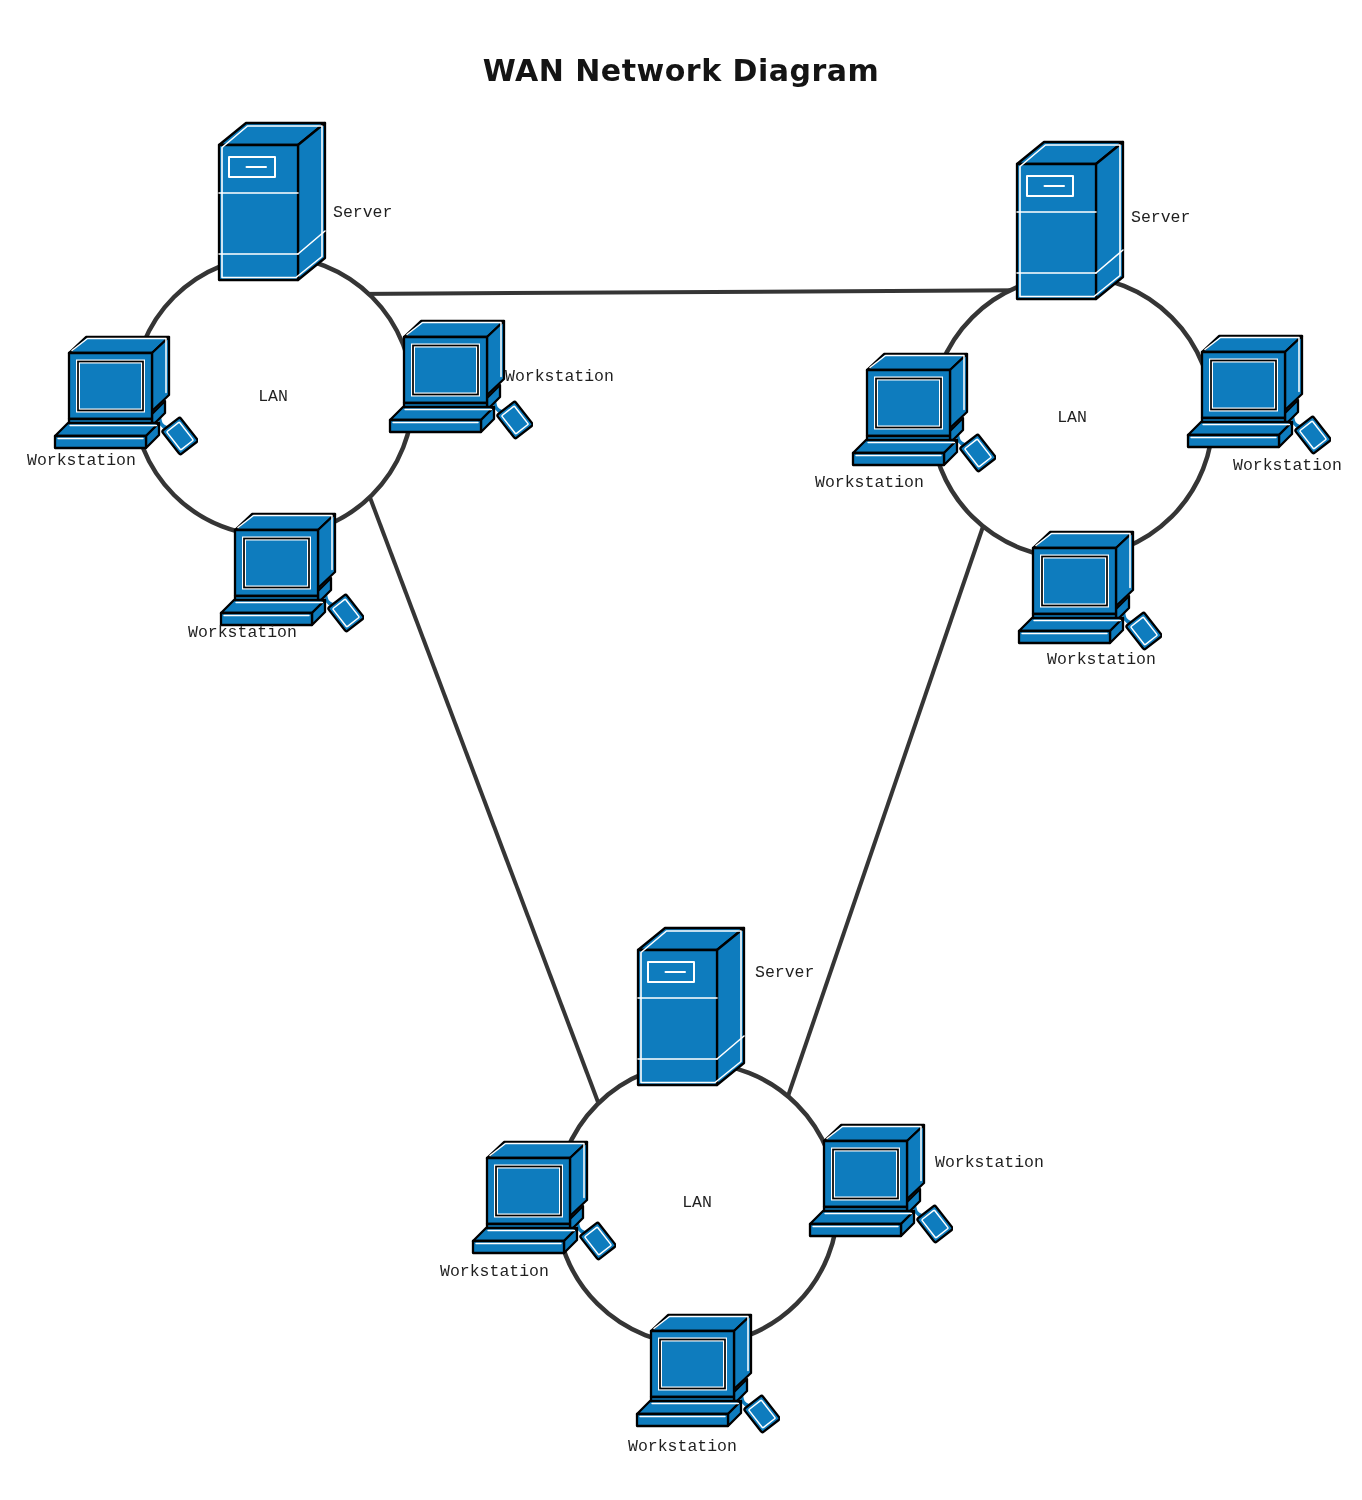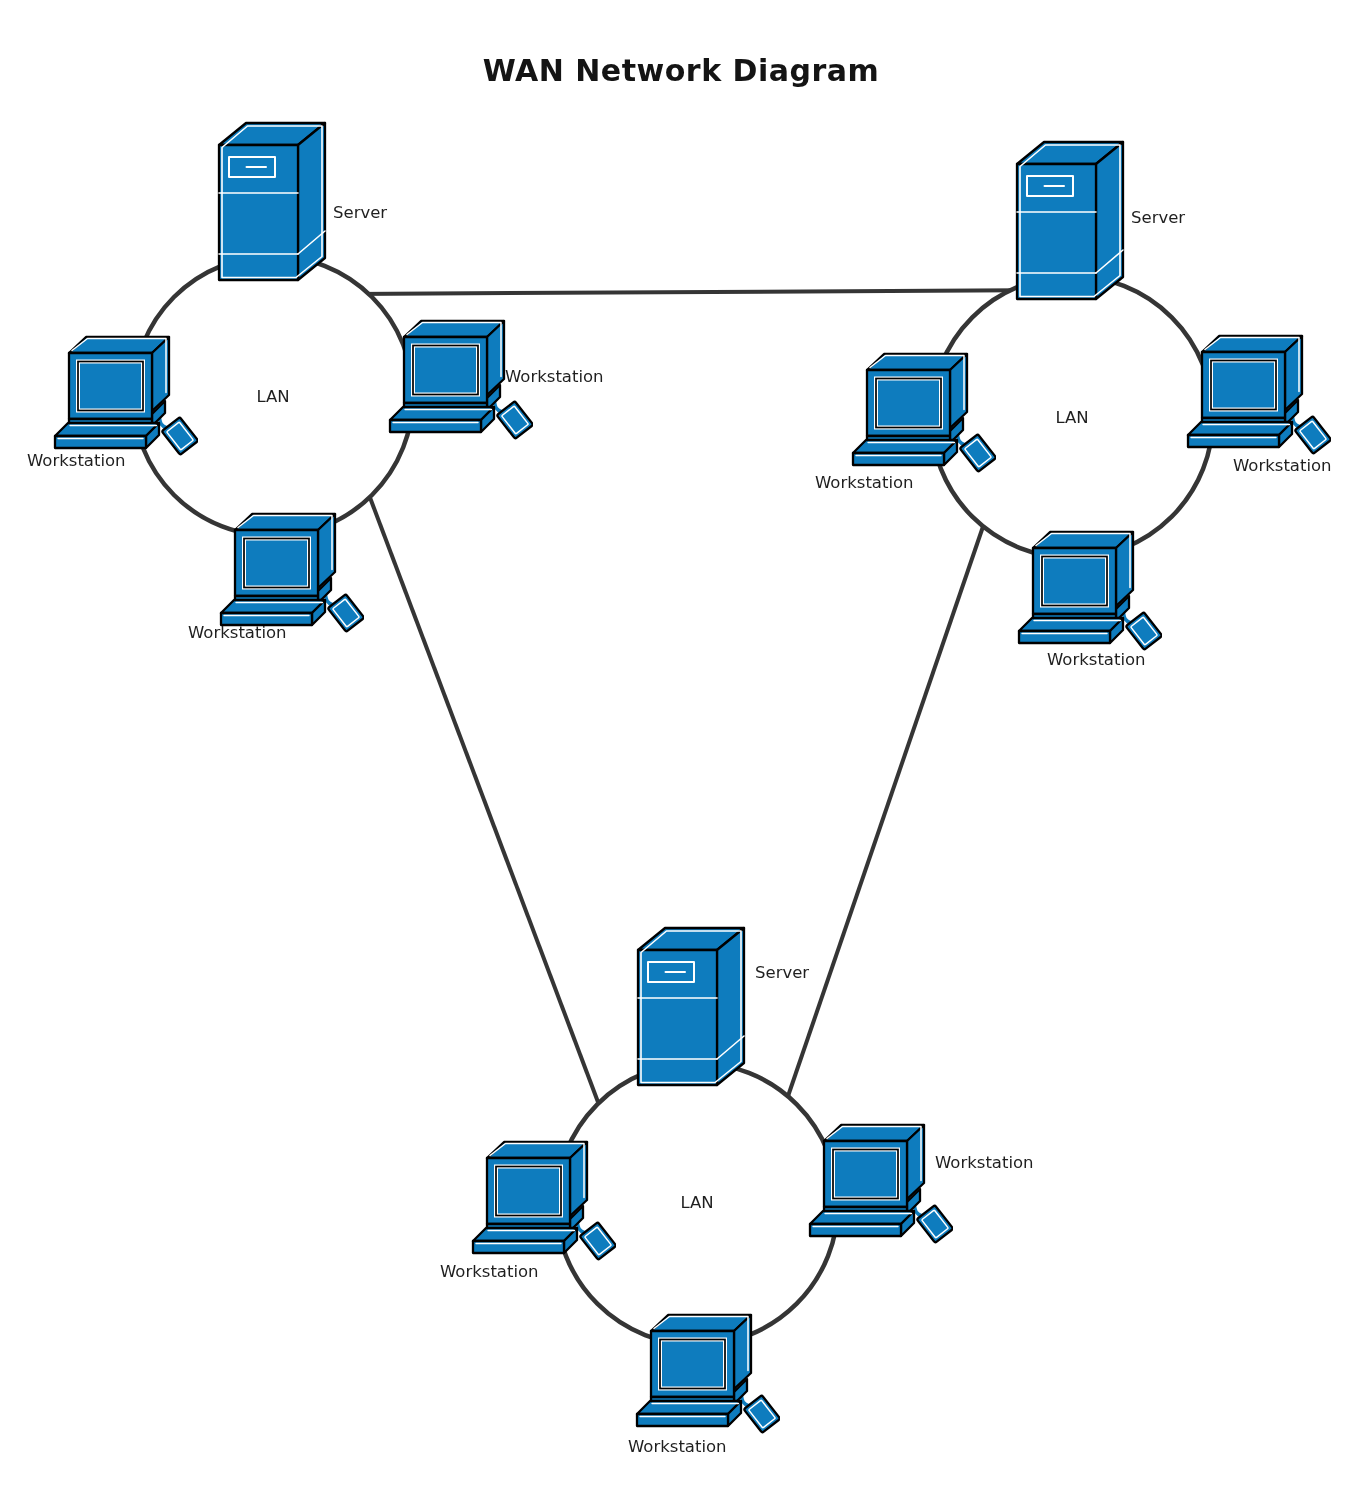--- a/index.html
+++ b/index.html
@@ -14,21 +14,21 @@
   .canvas{
     position:relative;width:1362px;height:1500px;background:var(--background);
     font-family:"DejaVu Sans","Liberation Sans",sans-serif;overflow:hidden;
   }
   .diagram-svg{position:absolute;left:0;top:0;width:1362px;height:1500px;}
   .title{
     position:absolute;top:44px;left:0;right:0;text-align:center;
     font-size:30px;font-weight:bold;color:#141414;letter-spacing:.5px;margin-top:9px;
   }
   .label{
-    position:absolute;font-size:16.5px;color:var(--text);white-space:nowrap;line-height:1.2;
+    position:absolute;font-size:16.5px;color:var(--text);white-space:nowrap;line-height:1.2;font-family:Liberation Mono, monospace;
   }
   .label.center{transform:translateX(-50%);}
   .lan-ring{stroke:var(--connector);stroke-width:4.5;fill:var(--background);}
   .connector{stroke:var(--connector);stroke-width:4;fill:none;}
   .f-node{fill:var(--node-fill);}
   .s-black{stroke:var(--outline);stroke-width:2.3;stroke-linejoin:round;}
   .s-white{stroke:var(--inner-stroke);fill:none;stroke-linejoin:round;stroke-linecap:round;}
   .cable{stroke:var(--node-fill);stroke-width:3.5;fill:none;stroke-linecap:round;}
 </style>
 </head>

